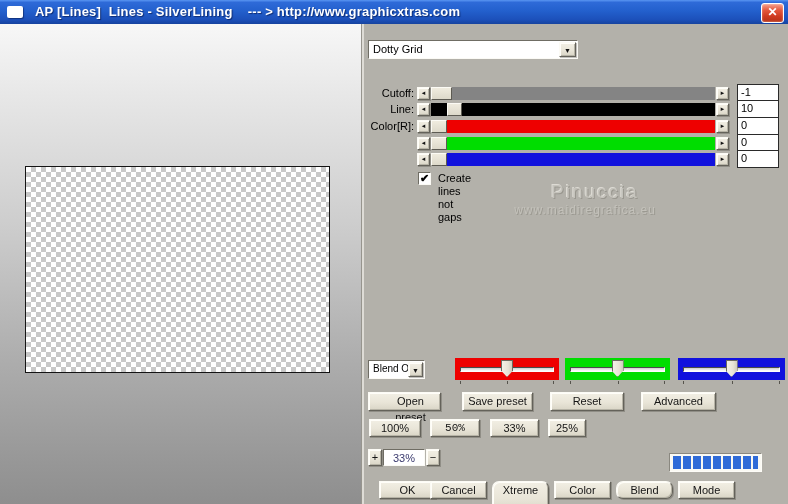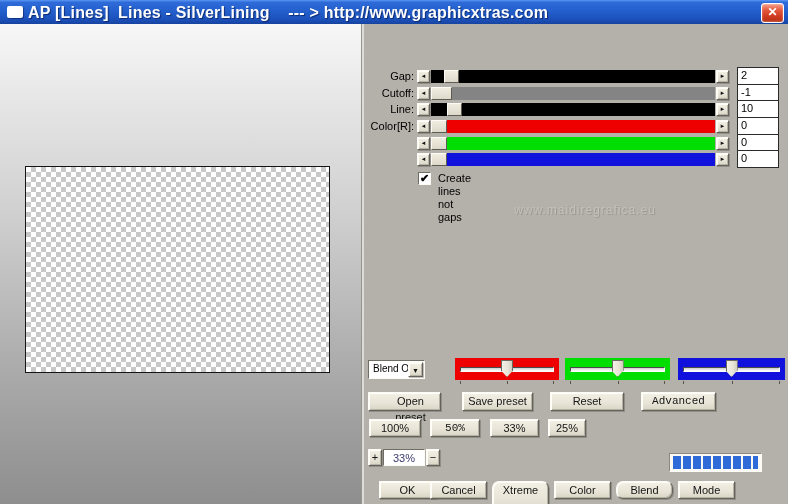--- a/index.html
+++ b/index.html
@@ -12,22 +12,22 @@
   .titlebar {
     position:absolute; left:0; top:0; width:788px; height:24px;
     background:linear-gradient(180deg,#5a96f2 0%,#2e6ad8 10%,#2360cd 45%,#1c50ba 82%,#16439f 100%);
     border-bottom:1px solid #123a8f;
   }
   .title-icon {
     position:absolute; left:7px; top:6px; width:16px; height:12px;
     background:#fff; border-radius:2px; box-shadow:1px 1px 1px rgba(0,10,50,.45);
   }
   .title-text {
-    position:absolute; left:28px; top:4px; color:#fff; font-weight:bold;
-    font-size:16px; white-space:pre; letter-spacing:.2px;
+    position:absolute; left:35px; top:4px; color:#fff; font-weight:bold;
+    font-size:13px; white-space:pre; letter-spacing:.2px;
     text-shadow:1px 1px 1px rgba(5,20,70,.65);
   }
   .close-btn {
     position:absolute; right:4px; top:3px; width:21px; height:18px; border-radius:3px;
     background:linear-gradient(180deg,#f5a08c 0%,#e4573c 35%,#ce3a1f 70%,#b53318 100%);
     border:1px solid #fff; color:#fff; font-size:12px; font-weight:bold;
     text-align:center; line-height:16px; box-shadow:inset 0 0 2px rgba(255,255,255,.6);
     cursor:default;
   }
   
@@ -128,30 +128,27 @@
       <span>✕</span>
     </div>
   </div>
 
   <div class="left-panel">
     <div class="preview"></div>
   </div>
 
   <div class="right-panel"></div>
 
-
-  <div class="param-row" style="top:70px">
-    <span class="param-label">Gap:</span>
-    <div class="arrow-btn btn3d arrow-left"><span>◄</span></div>
-    <div class="slider-track track-black">
-      <div class="slider-thumb" style="left:13px; width:15px;"></div>
-    </div>
-    <div class="arrow-btn btn3d arrow-right"><span>►</span></div>
-    <div class="value-box" style="top:-3px">2</div>
-  </div>
+  <div class="combo sunken" style="left:368px; top:40px; width:210px; height:19px;">
+    <span class="combo-text">Dotty Grid</span>
+    <div class="combo-arrow btn3d">
+      <span>▼</span>
+    </div>
+  </div>
+
 
   <div class="param-row" style="top:87px">
     <span class="param-label">Cutoff:</span>
     <div class="arrow-btn btn3d arrow-left"><span>◄</span></div>
     <div class="slider-track track-gray">
       <div class="slider-thumb" style="left:0px; width:21px;"></div>
     </div>
     <div class="arrow-btn btn3d arrow-right"><span>►</span></div>
     <div class="value-box" style="top:-3px">-1</div>
   </div>
@@ -196,20 +193,21 @@
     <div class="value-box" style="top:-3px">0</div>
   </div>
 
   <div class="checkbox-row">
     <div class="checkbox">
       <span>✔</span>
     </div>
     <span class="checkbox-label">Create lines not gaps</span>
   </div>
 
+  <div class="wm1">Pinuccia</div>
   <div class="wm2">www.maidiregrafica.eu</div>
 
   <div class="combo sunken" style="left:368px; top:360px; width:57px; height:19px; font-size:10px;">
     <span class="combo-text" style="right:16px;">Blend Opti</span>
     <div class="combo-arrow btn3d" style="width:15px;">
       <span>▼</span>
     </div>
   </div>
 
   <div class="tbar tbar-red" style="left:455px; width:104px;">
@@ -230,21 +228,21 @@
     <div class="tbar-groove"></div>
     <div class="tbar-thumb"></div>
     <div class="tick tick-l"></div>
     <div class="tick tick-c"></div>
     <div class="tick tick-r"></div>
   </div>
 
   <div class="push btn3d" style="left:368px; top:392px; width:73px;padding-left:12px;">Open preset</div>
   <div class="push btn3d" style="left:462px; top:392px; width:71px;">Save preset</div>
   <div class="push btn3d" style="left:550px; top:392px; width:74px;">Reset</div>
-  <div class="push btn3d" style="left:641px; top:392px; width:75px;font-family:Liberation Mono, monospace;">Advanced</div>
+  <div class="push btn3d" style="left:641px; top:392px; width:75px;">Advanced</div>
 
   <div class="push btn3d" style="left:369px; top:419px; width:52px; height:18px;">100%</div>
   <div class="push btn3d" style="left:430px; top:419px; width:50px; height:18px;font-family:Liberation Mono, monospace;">50%</div>
   <div class="push btn3d" style="left:490px; top:419px; width:49px; height:18px;">33%</div>
   <div class="push btn3d" style="left:548px; top:419px; width:38px; height:18px;">25%</div>
 
   <div class="push btn3d" style="left:368px; top:449px; width:14px; height:17px; line-height:15px;">+</div>
   <div class="step-box sunken">33%</div>
   <div class="push btn3d" style="left:426px; top:449px; width:14px; height:17px; line-height:15px;">−</div>
 

